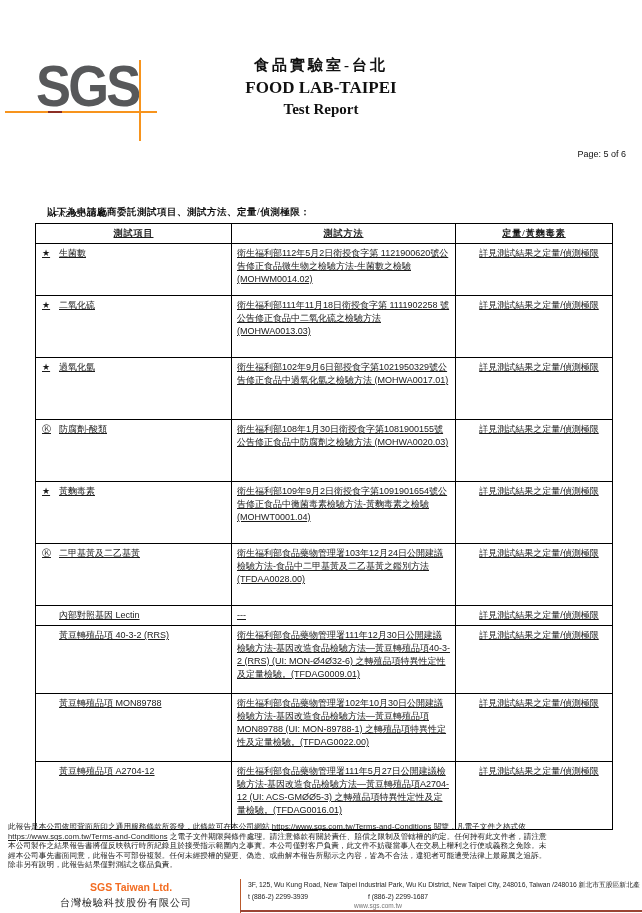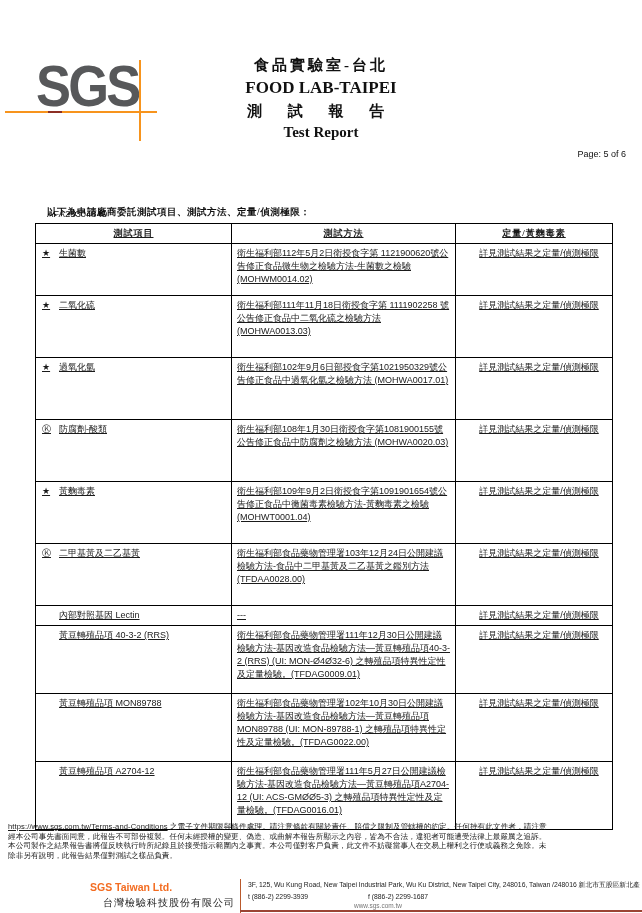--- a/index.html
+++ b/index.html
@@ -40,21 +40,21 @@
   td.c-limit { padding:3px 2px 3px 12px;text-align:center; }
 
   
   .disclaimer { position:absolute; left:8px; top:806px; width:630px; }
   .disc-line { font-size:7.6px; line-height:9.6px; white-space:nowrap; overflow:hidden; color:#1a1a1a; letter-spacing:.1px; }
   .disc-line .url { text-decoration:underline; color:#1a1a1a; }
 
   
   .f-company-en { position:absolute; left:90px; top:865px; width:145px; text-align:left;
     color:#f36c21; font-weight:700; font-size:10.5px; }
-  .f-company-zh { position:absolute; left:60px; top:880px; width:175px; text-align:right;
+  .f-company-zh { position:absolute; left:60px; top:880px; width:175px; text-align:left;
     font-family:"Liberation Serif",serif; font-size:10px; color:#222; letter-spacing:1px; }
   .f-vline { position:absolute; left:240px; top:863px; width:1px; height:45px; background:#b9592c; }
   .f-addr { position:absolute; left:248px; top:864px; width:392px; font-size:6.8px; color:#222; white-space:nowrap; overflow:hidden; }
   .f-telrow { position:absolute; left:248px; top:877px; width:392px; font-size:6.8px; color:#222; }
   .f-tel { position:absolute; left:0; top:0; } .f-fax { position:absolute; left:120px; top:0; }
   .f-web { position:absolute; left:248px; top:886px; width:260px; text-align:center; font-size:6.5px; color:#777; }
   .f-rule { position:absolute; left:240px; top:894px; width:402px; height:2px; background:#9b4434; }
   .f-member { position:absolute; right:18px; top:900px; font-size:7.5px; color:#3c3c3c; }
 </style>
 </head>
@@ -63,21 +63,20 @@
 <div class="page">
 
   <div class="logo-text">SGS</div>
   <div class="logo-vline"></div>
   <div class="logo-hline"></div>
   <div class="logo-hline-accent"></div>
 
   <div class="head-center">
     <div class="lab-zh">食品實驗室-台北</div>
     <div class="lab-en">FOOD LAB-TAIPEI</div>
-    <div class="rep-zh">測 試 報 告</div>
     <div class="rep-en">Test Report</div>
   </div>
   <div class="page-num">Page: 5 of 6</div>
 
   <div class="intro">以下為申請廠商委託測試項目、測試方法、定量/偵測極限：</div>
   <div class="report-no">AFA25304849</div>
 
   <table class="report">
     <colgroup>
         <col class="c1">
@@ -189,23 +188,24 @@
               <span>黃豆轉殖品項 A2704-12</span>
             </div>
           </td>
           <td class="c-method">衛生福利部食品藥物管理署111年5月27日公開建議檢驗方法-基因改造食品檢驗方法—黃豆轉殖品項A2704-12 (UI: ACS-GMØØ5-3) 之轉殖品項特異性定性及定量檢驗。(TFDAG0016.01)</td>
           <td class="c-limit">詳見測試結果之定量/偵測極限</td>
         </tr>
       </tbody>
   </table>
 
   <div class="disclaimer">
+      <div class="disc-line"><span>此報告是本公司依照背面所印之通用服務條款所簽發，此條款可在本公司網站 </span><span class="url">https://www.sgs.com.tw/Terms-and-Conditions</span><span> 閱覽，凡電子文件之格式依</span></div>
       <div class="disc-line"><span class="url">https://www.sgs.com.tw/Terms-and-Conditions</span><span> 之電子文件期限與條件處理。請注意條款有關於責任、賠償之限制及管轄權的約定。任何持有此文件者，請注意</span></div>
+      <div class="disc-line"><span>本公司製作之結果報告書將僅反映執行時所紀錄且於接受指示範圍內之事實。本公司僅對客戶負責，此文件不妨礙當事人在交易上權利之行使或義務之免除。未</span></div>
       <div class="disc-line"><span>經本公司事先書面同意，此報告不可部份複製。任何未經授權的變更、偽造、或曲解本報告所顯示之內容，皆為不合法，違犯者可能遭受法律上最嚴厲之追訴。</span></div>
-      <div class="disc-line"><span>本公司製作之結果報告書將僅反映執行時所紀錄且於接受指示範圍內之事實。本公司僅對客戶負責，此文件不妨礙當事人在交易上權利之行使或義務之免除。未</span></div>
       <div class="disc-line"><span>除非另有說明，此報告結果僅對測試之樣品負責。</span></div>
     </div>
 
   <div class="f-company-en">SGS Taiwan Ltd.</div>
   <div class="f-company-zh">台灣檢驗科技股份有限公司</div>
   <div class="f-vline"></div>
   <div class="f-addr">3F, 125, Wu Kung Road, New Taipei Industrial Park, Wu Ku District, New Taipei City, 248016, Taiwan /248016 新北市五股區新北產業園區五工路 125 號 3 樓</div>
   <div class="f-telrow">
     <span class="f-tel">t (886-2) 2299-3939</span>
     <span class="f-fax">f (886-2) 2299-1687</span>

